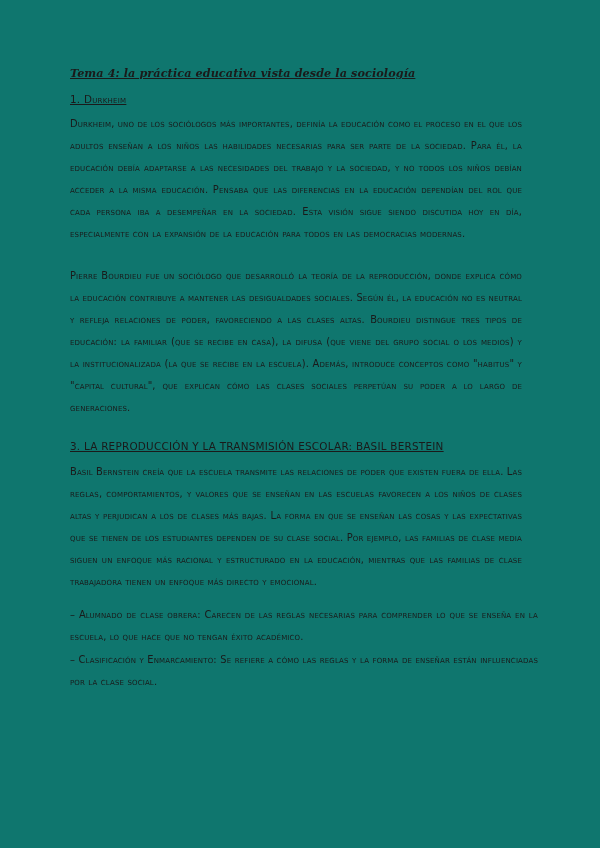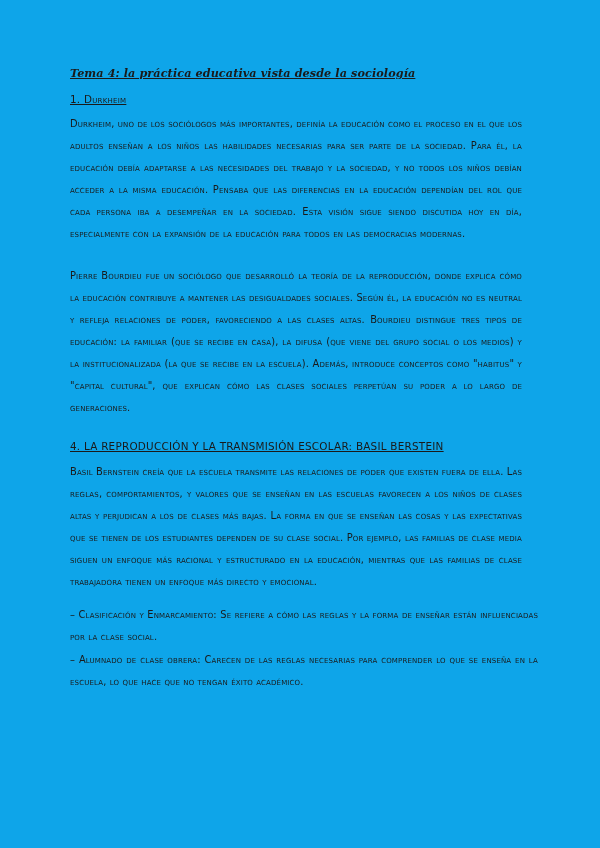--- a/index.html
+++ b/index.html
@@ -13,21 +13,21 @@
     font-family: "DejaVu Sans", sans-serif;
     color: #1a1a1a;
     overflow: hidden;
   }
   .page {
     position: relative;
     width: 600px;
     height: 848px;
     box-sizing: border-box;
     padding: 66px 62px 40px 70px;
-    background: #0ea5e9;
+    background: #0f766e;
   }
   .doc-title {
     font-family: "DejaVu Serif", serif;
     font-weight: bold;
     font-style: italic;
     font-size: 11.2px;
     letter-spacing: 0.1px;
     text-decoration: underline;
     margin: 0 0 11px 0;
     line-height: 1.3;
@@ -80,21 +80,21 @@
   <div class="section sec1">
     <div class="section-heading">1. Durkheim</div>
     <p class="para">Durkheim, uno de los sociólogos más importantes, definía la educación como el proceso en el que los adultos enseñan a los niños las habilidades necesarias para ser parte de la sociedad. Para él, la educación debía adaptarse a las necesidades del trabajo y la sociedad, y no todos los niños debían acceder a la misma educación. Pensaba que las diferencias en la educación dependían del rol que cada persona iba a desempeñar en la sociedad. Esta visión sigue siendo discutida hoy en día, especialmente con la expansión de la educación para todos en las democracias modernas.</p>
   </div>
 
   <div class="section sec2">
     <p class="para">Pierre Bourdieu fue un sociólogo que desarrolló la teoría de la reproducción, donde explica cómo la educación contribuye a mantener las desigualdades sociales. Según él, la educación no es neutral y refleja relaciones de poder, favoreciendo a las clases altas. Bourdieu distingue tres tipos de educación: la familiar (que se recibe en casa), la difusa (que viene del grupo social o los medios) y la institucionalizada (la que se recibe en la escuela). Además, introduce conceptos como "habitus" y "capital cultural", que explican cómo las clases sociales perpetúan su poder a lo largo de generaciones.</p>
   </div>
 
   <div class="section sec3">
-    <div class="section-heading plain">4. LA REPRODUCCIÓN Y LA TRANSMISIÓN ESCOLAR: BASIL BERSTEIN</div>
+    <div class="section-heading plain">3. LA REPRODUCCIÓN Y LA TRANSMISIÓN ESCOLAR: BASIL BERSTEIN</div>
     <p class="para">Basil Bernstein creía que la escuela transmite las relaciones de poder que existen fuera de ella. Las reglas, comportamientos, y valores que se enseñan en las escuelas favorecen a los niños de clases altas y perjudican a los de clases más bajas. La forma en que se enseñan las cosas y las expectativas que se tienen de los estudiantes dependen de su clase social. Por ejemplo, las familias de clase media siguen un enfoque más racional y estructurado en la educación, mientras que las familias de clase trabajadora tienen un enfoque más directo y emocional.</p>
     <div class="bullets">
+      <p class="bullet">– Alumnado de clase obrera: Carecen de las reglas necesarias para comprender lo que se enseña en la escuela, lo que hace que no tengan éxito académico.</p>
       <p class="bullet">– Clasificación y Enmarcamiento: Se refiere a cómo las reglas y la forma de enseñar están influenciadas por la clase social.</p>
-      <p class="bullet">– Alumnado de clase obrera: Carecen de las reglas necesarias para comprender lo que se enseña en la escuela, lo que hace que no tengan éxito académico.</p>
     </div>
   </div>
 
 </div>
 
 </body></html>

